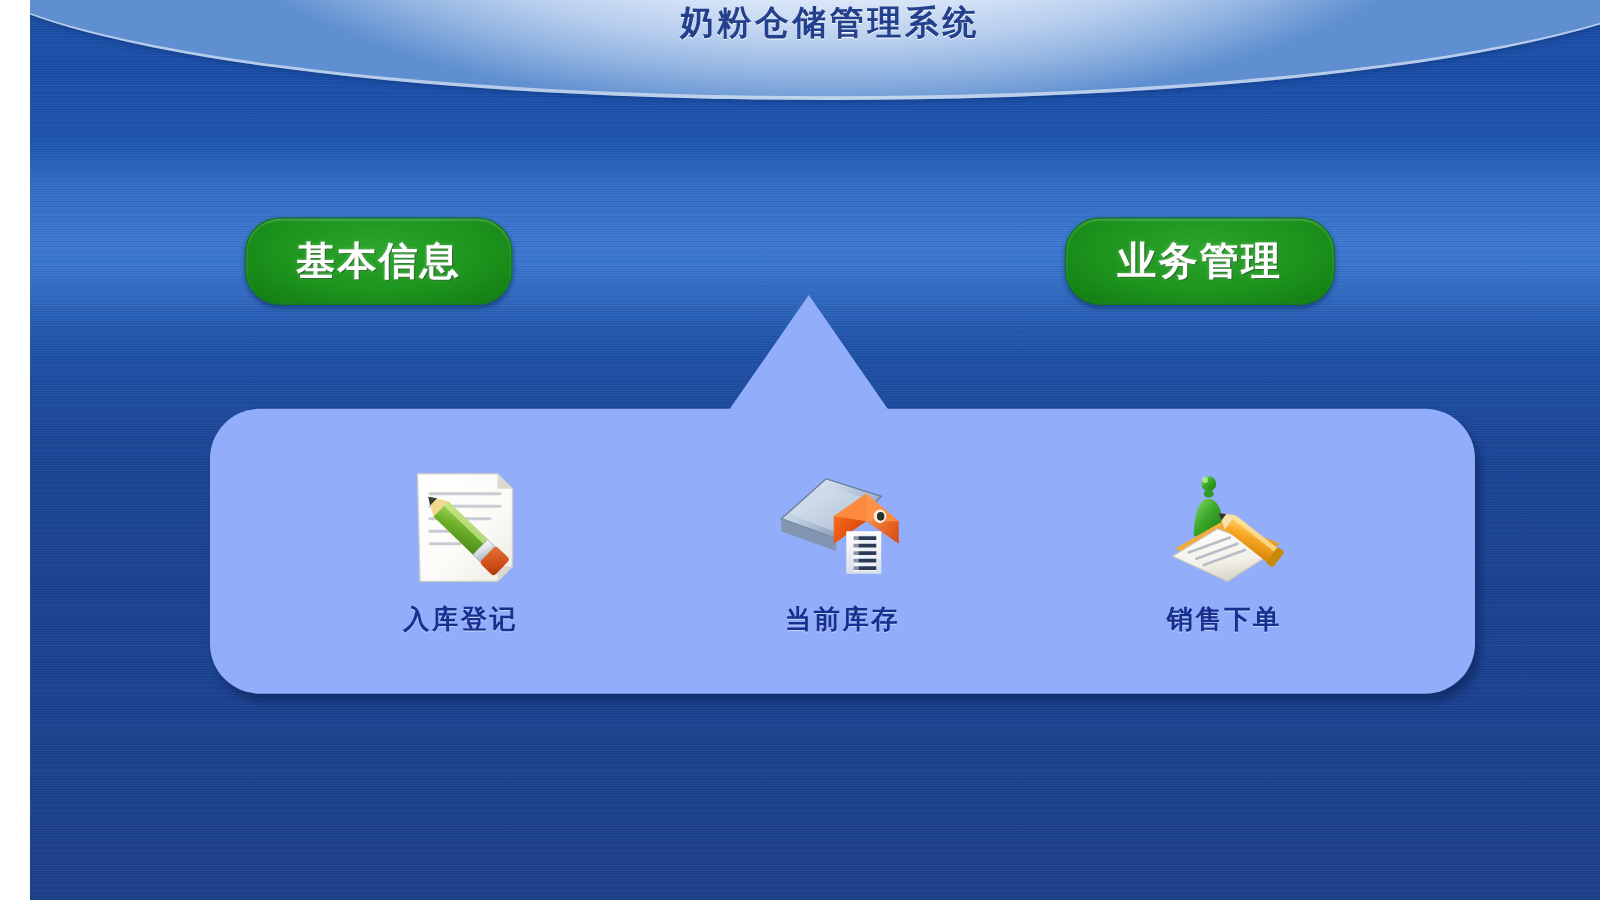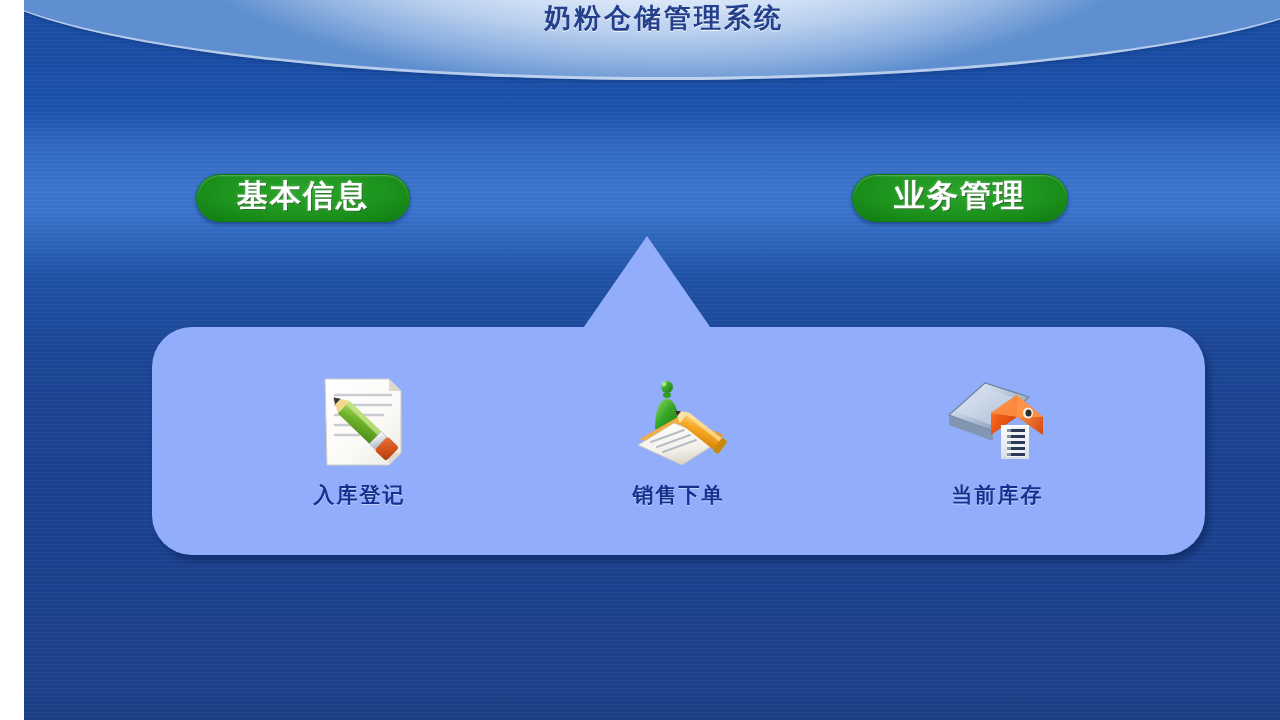--- a/index.html
+++ b/index.html
@@ -124,23 +124,24 @@
     position: absolute;
     left: 0;
     top: 174px;
     width: 1280px;
     height: 58px;
     z-index: 6;
   }
   .nav-btn {
     position: absolute;
     top: 0;
-    height: 48px;
+    height: 70px;
     border-radius: 28px;
     display: flex;
+    align-items: center;
     justify-content: center;
     font-size: 31px;
     font-weight: bold;
     letter-spacing: 2px;
     color: #ffffff;
     text-shadow: 1px 1px 1px rgba(0,0,0,0.35), 0 0 3px rgba(255,255,255,0.35);
     cursor: pointer;
     box-sizing: border-box;
     user-select: none;
   }
@@ -167,29 +168,28 @@
     height: 0;
     border-left: 68px solid transparent;
     border-right: 68px solid transparent;
     border-bottom: 98px solid #92aefa;
     z-index: 4;
   }
 
   
   #panel {
     position: absolute;
-    left: 128px;
+    left: 144px;
     top: 327px;
     width: 1012px;
     height: 228px;
     border-radius: 40px;
     background: #92aefa;
     box-shadow: 4px 6px 7px rgba(5,25,70,0.45);
     z-index: 5;
-    padding-left: 41px;
   }
   #panel-items {
     position: absolute;
     inset: 0;
     display: flex;
     align-items: center;
     justify-content: space-around;
     padding: 0 48px;
     box-sizing: border-box;
   }
@@ -285,74 +285,20 @@
               <rect x="30" y="48" width="44" height="17" fill="url(#pencilG)"></rect>
               <rect x="30" y="48" width="44" height="5" fill="#cbe88f" opacity="0.75"></rect>
               <rect x="74" y="48" width="8" height="17" fill="url(#ferruleG)" stroke="#9aa4b0" stroke-width="0.6"></rect>
               <rect x="82" y="47" width="16" height="19" rx="3" fill="url(#eraserG)"></rect>
               <path d="M30 48 L16 56.5 L30 65 Z" fill="#f2d98f"></path>
               <path d="M22 52.5 L16 56.5 L22 60.5 Z" fill="#3a3a38"></path>
             </g>
           </svg>
         </div>
         <div class="item-label">入库登记</div>
-      </div>
-
-      <div class="panel-item">
-        <div class="item-icon">
-          <svg viewBox="0 0 110 100" width="110" height="100" aria-hidden="true">
-            <defs>
-              <linearGradient id="padG" x1="0" y1="0" x2="0.3" y2="1">
-                <stop offset="0%" stop-color="#ffffff"></stop>
-                <stop offset="70%" stop-color="#f3f1ea"></stop>
-                <stop offset="100%" stop-color="#dcd8cc"></stop>
-              </linearGradient>
-              <linearGradient id="manG" x1="0" y1="0" x2="1" y2="1">
-                <stop offset="0%" stop-color="#8ee06a"></stop>
-                <stop offset="45%" stop-color="#3aa82a"></stop>
-                <stop offset="100%" stop-color="#1d7a14"></stop>
-              </linearGradient>
-              <linearGradient id="opencilG" x1="0" y1="0" x2="1" y2="1">
-                <stop offset="0%" stop-color="#ffd97a"></stop>
-                <stop offset="45%" stop-color="#f7a823"></stop>
-                <stop offset="100%" stop-color="#d67f08"></stop>
-              </linearGradient>
-              <linearGradient id="deskG" x1="0" y1="0" x2="1" y2="1">
-                <stop offset="0%" stop-color="#f9b84a"></stop>
-                <stop offset="100%" stop-color="#e08e14"></stop>
-              </linearGradient>
-            </defs>
-
-            <g>
-              <ellipse cx="43" cy="14" rx="6" ry="6" fill="url(#manG)"></ellipse>
-              <path d="M31 56 C31 36 36 26 43 26 C50 26 55 36 55 56 Z" fill="url(#manG)"></path>
-              <ellipse cx="43" cy="22" rx="4" ry="3" fill="#2f9c22"></ellipse>
-              <ellipse cx="40" cy="11" rx="2.4" ry="2.4" fill="#b6ee95" opacity="0.8"></ellipse>
-            </g>
-
-            <path d="M16 66 L54 44 L100 62 L62 86 Z" fill="url(#deskG)"></path>
-
-            <path d="M14 72 L50 50 L96 68 L58 92 Z" fill="url(#padG)" stroke="#cbc7ba" stroke-width="1"></path>
-
-            <g stroke="#b8bcc4" stroke-width="2" stroke-linecap="round">
-              <line x1="27" y1="69" x2="60" y2="57"></line>
-              <line x1="33" y1="74" x2="66" y2="62"></line>
-              <line x1="39" y1="79" x2="72" y2="67"></line>
-            </g>
-
-            <g transform="rotate(38 70 55)">
-              <rect x="56" y="46" width="46" height="14" rx="1.5" fill="url(#opencilG)"></rect>
-              <rect x="56" y="46" width="46" height="4" fill="#ffe6ab" opacity="0.7"></rect>
-              <path d="M56 46 L44 53 L56 60 Z" fill="#f7e2a8"></path>
-              <path d="M49.5 49.8 L44 53 L49.5 56.2 Z" fill="#33322f"></path>
-              <rect x="98" y="45" width="7" height="16" rx="2" fill="#c98a0b"></rect>
-            </g>
-          </svg>
-        </div>
-        <div class="item-label">销售下单</div>
       </div>
 
       <div class="panel-item">
         <div class="item-icon">
           <svg viewBox="0 0 110 100" width="110" height="100" aria-hidden="true">
             <defs>
               <linearGradient id="folderG" x1="0" y1="0" x2="1" y2="1">
                 <stop offset="0%" stop-color="#e7eef8"></stop>
                 <stop offset="35%" stop-color="#b6c6dc"></stop>
                 <stop offset="70%" stop-color="#7f93ae"></stop>
@@ -400,18 +346,72 @@
                 <rect x="64" y="74" width="18" height="3"></rect>
                 <rect x="64" y="80" width="18" height="3"></rect>
               </g>
               <rect x="64" y="54" width="4" height="30" fill="#ffffff" opacity="0.45"></rect>
             </g>
           </svg>
         </div>
         <div class="item-label">当前库存</div>
       </div>
 
+      <div class="panel-item">
+        <div class="item-icon">
+          <svg viewBox="0 0 110 100" width="110" height="100" aria-hidden="true">
+            <defs>
+              <linearGradient id="padG" x1="0" y1="0" x2="0.3" y2="1">
+                <stop offset="0%" stop-color="#ffffff"></stop>
+                <stop offset="70%" stop-color="#f3f1ea"></stop>
+                <stop offset="100%" stop-color="#dcd8cc"></stop>
+              </linearGradient>
+              <linearGradient id="manG" x1="0" y1="0" x2="1" y2="1">
+                <stop offset="0%" stop-color="#8ee06a"></stop>
+                <stop offset="45%" stop-color="#3aa82a"></stop>
+                <stop offset="100%" stop-color="#1d7a14"></stop>
+              </linearGradient>
+              <linearGradient id="opencilG" x1="0" y1="0" x2="1" y2="1">
+                <stop offset="0%" stop-color="#ffd97a"></stop>
+                <stop offset="45%" stop-color="#f7a823"></stop>
+                <stop offset="100%" stop-color="#d67f08"></stop>
+              </linearGradient>
+              <linearGradient id="deskG" x1="0" y1="0" x2="1" y2="1">
+                <stop offset="0%" stop-color="#f9b84a"></stop>
+                <stop offset="100%" stop-color="#e08e14"></stop>
+              </linearGradient>
+            </defs>
+
+            <g>
+              <ellipse cx="43" cy="14" rx="6" ry="6" fill="url(#manG)"></ellipse>
+              <path d="M31 56 C31 36 36 26 43 26 C50 26 55 36 55 56 Z" fill="url(#manG)"></path>
+              <ellipse cx="43" cy="22" rx="4" ry="3" fill="#2f9c22"></ellipse>
+              <ellipse cx="40" cy="11" rx="2.4" ry="2.4" fill="#b6ee95" opacity="0.8"></ellipse>
+            </g>
+
+            <path d="M16 66 L54 44 L100 62 L62 86 Z" fill="url(#deskG)"></path>
+
+            <path d="M14 72 L50 50 L96 68 L58 92 Z" fill="url(#padG)" stroke="#cbc7ba" stroke-width="1"></path>
+
+            <g stroke="#b8bcc4" stroke-width="2" stroke-linecap="round">
+              <line x1="27" y1="69" x2="60" y2="57"></line>
+              <line x1="33" y1="74" x2="66" y2="62"></line>
+              <line x1="39" y1="79" x2="72" y2="67"></line>
+            </g>
+
+            <g transform="rotate(38 70 55)">
+              <rect x="56" y="46" width="46" height="14" rx="1.5" fill="url(#opencilG)"></rect>
+              <rect x="56" y="46" width="46" height="4" fill="#ffe6ab" opacity="0.7"></rect>
+              <path d="M56 46 L44 53 L56 60 Z" fill="#f7e2a8"></path>
+              <path d="M49.5 49.8 L44 53 L49.5 56.2 Z" fill="#33322f"></path>
+              <rect x="98" y="45" width="7" height="16" rx="2" fill="#c98a0b"></rect>
+            </g>
+          </svg>
+        </div>
+        <div class="item-label">销售下单</div>
+      </div>
+
     </div>
   </div>
 
   <div id="scanlines"></div>
 
 </div>
 
 </body></html>

